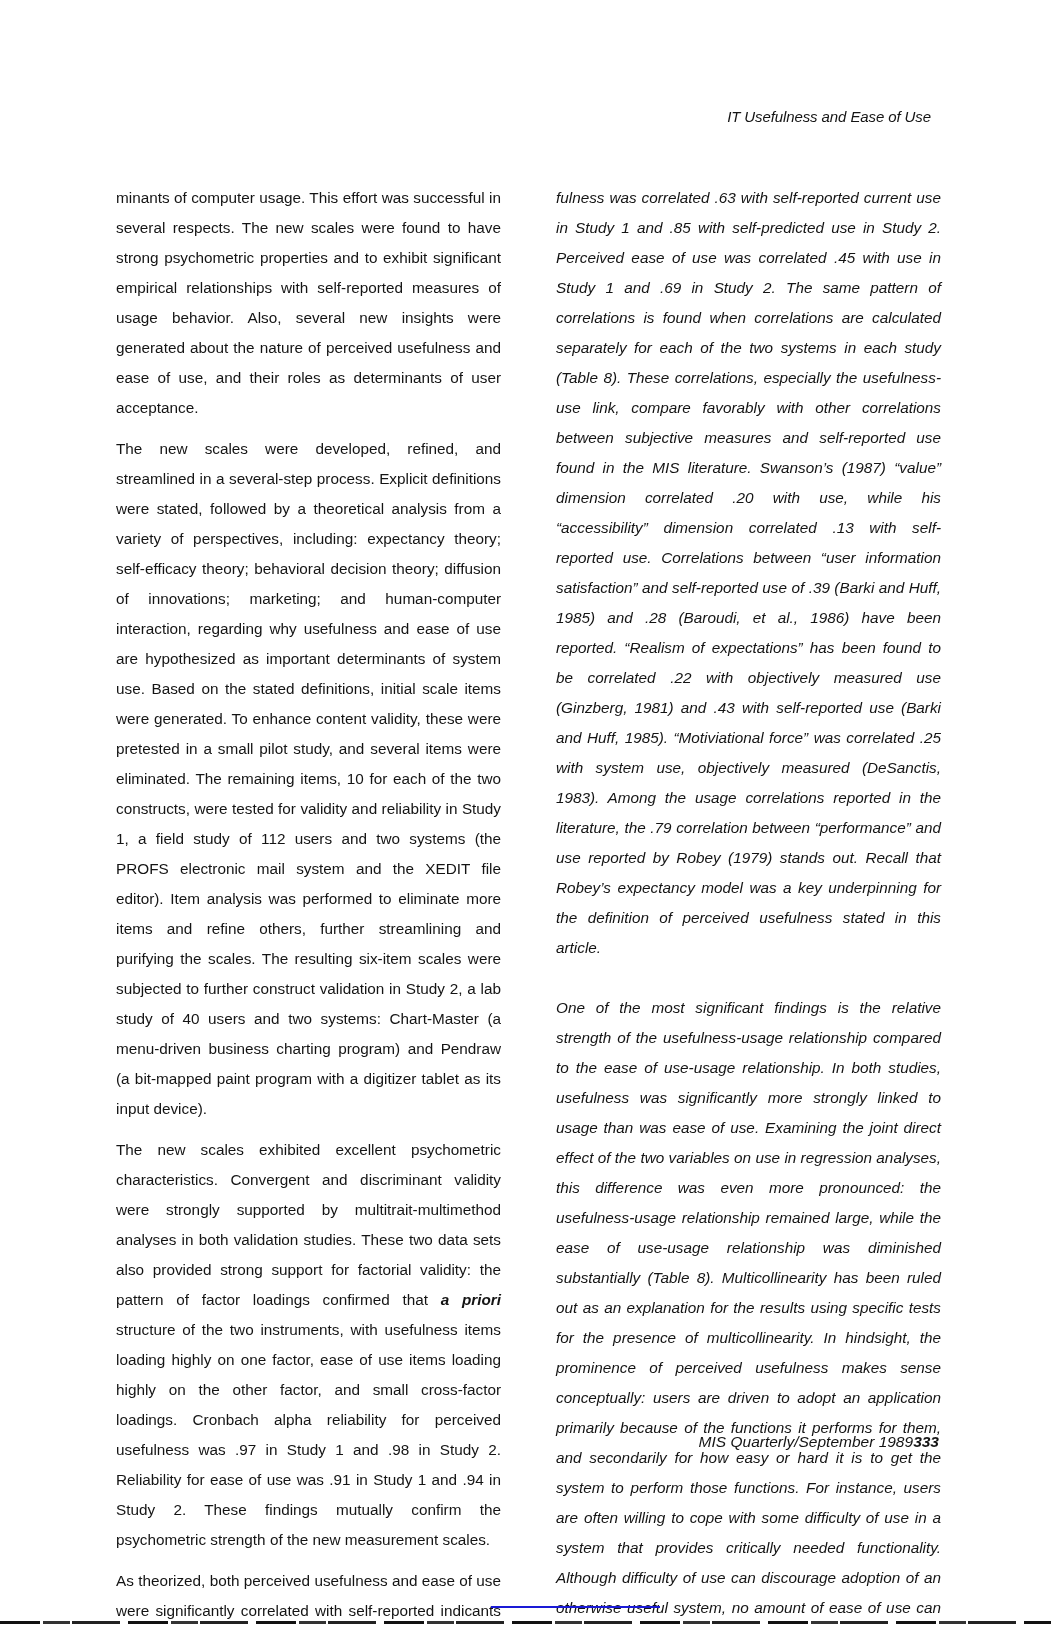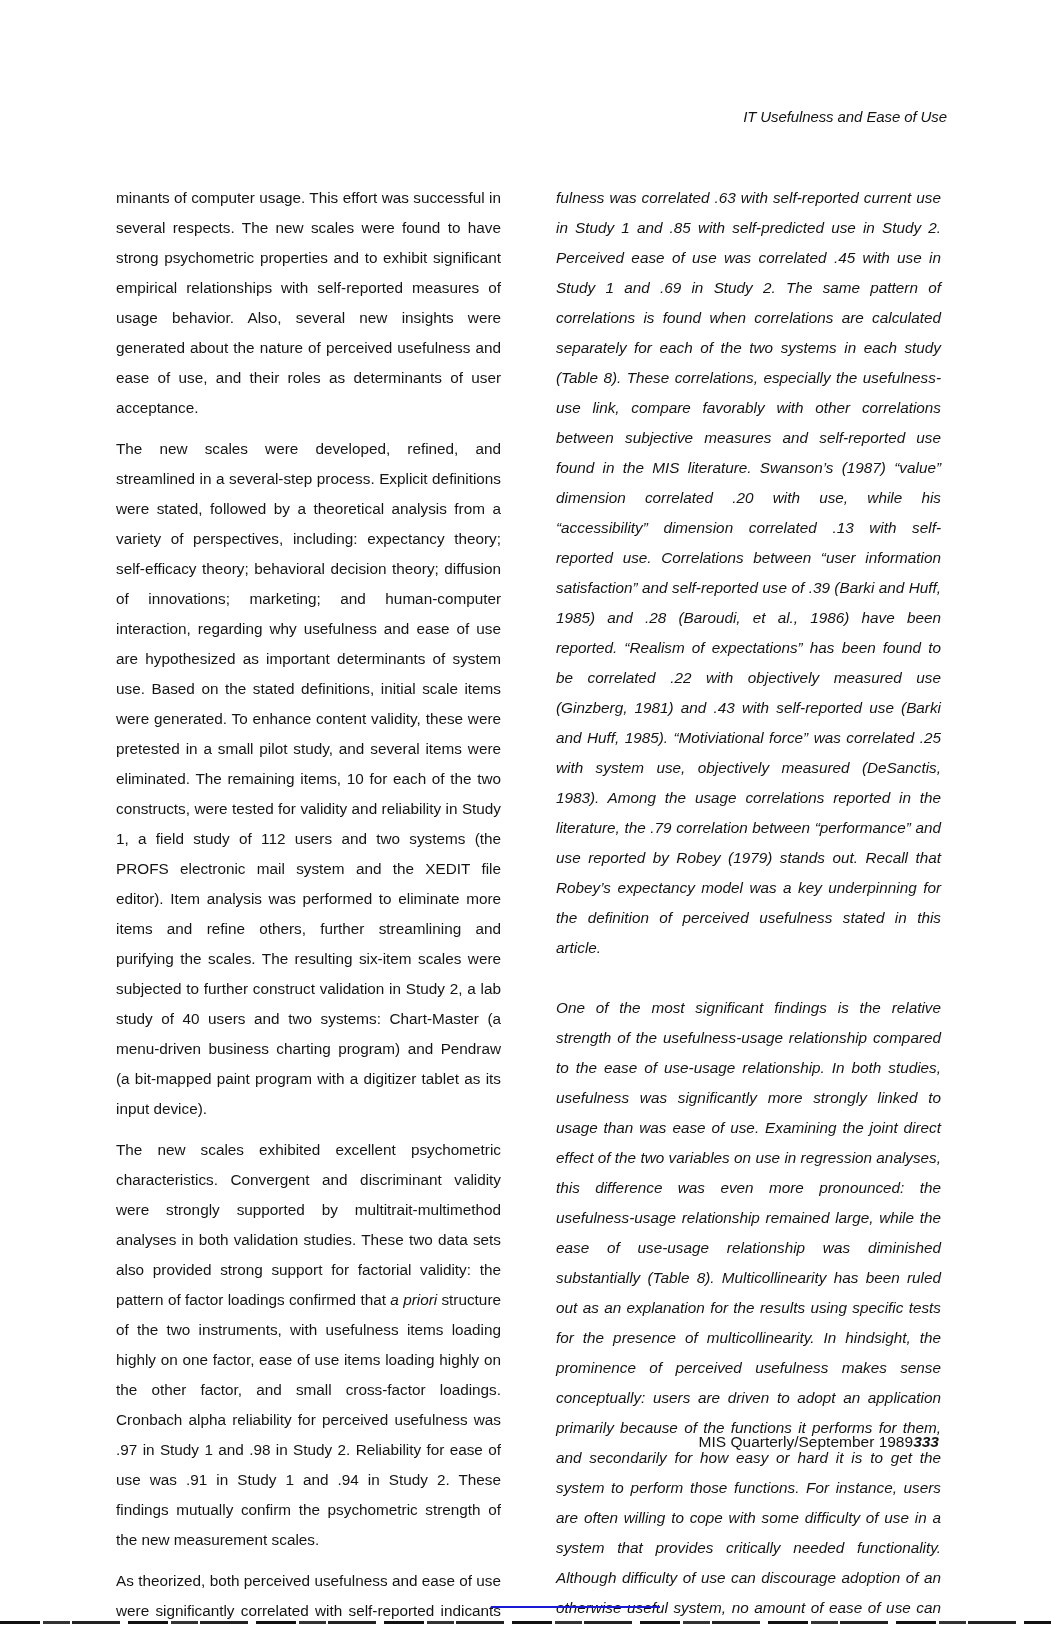--- a/index.html
+++ b/index.html
@@ -11,21 +11,21 @@
       width: 1051px;
       height: 1625px;
       position: relative;
       overflow: hidden;
       font-family: "Liberation Sans", sans-serif;
       color: #141414;
     }
     .running-head {
       position: absolute;
       top: 108px;
-      right: 104px;
+      right: 120px;
       font-size: 15px;
       font-style: italic;
       letter-spacing: -0.1px;
     }
     .column {
       position: absolute;
       top: 183px;
       width: 385px;
       font-size: 15.3px;
       line-height: 30px;
@@ -41,20 +41,21 @@
       margin-top: 30px;
     }
     .footer {
       position: absolute;
       top: 1433px;
       right: 112px;
       font-size: 15.5px;
       white-space: nowrap;
     }
     .footer .journal {
+      font-style: italic;
     }
     .footer .page-num {
       font-weight: bold;
       font-style: italic;
     }
     .link-bar {
       position: absolute;
       top: 1606px;
       left: 491px;
       width: 169px;
@@ -62,21 +63,21 @@
       background: #1a1ad6;
     }
     .bottom-strip {
       position: absolute;
       left: 0;
       top: 1621px;
       width: 1051px;
       height: 3px;
       background: repeating-linear-gradient(90deg, #111 0 40px, #fff 40px 43px, #333 43px 70px, #fff 70px 72px, #222 72px 120px, #fff 120px 128px);
     }
-    em.italic { font-style: italic; }
+    em.italic { font-style: italic; font-weight: bold; }
   </style>
 </head>
 <body>
 
 <div class="running-head">IT Usefulness and Ease of Use</div>
 
 <div class="column col-left">
   <p>minants of computer usage. This effort was successful in several respects. The new scales were found to have strong psychometric properties and to exhibit significant empirical relationships with self-reported measures of usage behavior. Also, several new insights were generated about the nature of perceived usefulness and ease of use, and their roles as determinants of user acceptance.</p>
   <p>The new scales were developed, refined, and streamlined in a several-step process. Explicit definitions were stated, followed by a theoretical analysis from a variety of perspectives, including: expectancy theory; self-efficacy theory; behavioral decision theory; diffusion of innovations; marketing; and human-computer interaction, regarding why usefulness and ease of use are hypothesized as important determinants of system use. Based on the stated definitions, initial scale items were generated. To enhance content validity, these were pretested in a small pilot study, and several items were eliminated. The remaining items, 10 for each of the two constructs, were tested for validity and reliability in Study 1, a field study of 112 users and two systems (the PROFS electronic mail system and the XEDIT file editor). Item analysis was performed to eliminate more items and refine others, further streamlining and purifying the scales. The resulting six-item scales were subjected to further construct validation in Study 2, a lab study of 40 users and two systems: Chart-Master (a menu-driven business charting program) and Pendraw (a bit-mapped paint program with a digitizer tablet as its input device).</p>
   <p><span>The new scales exhibited excellent psychometric characteristics. Convergent and discriminant validity were strongly supported by multitrait-multimethod analyses in both validation studies. These two data sets also provided strong support for factorial validity: the pattern of factor loadings confirmed that </span><em class="italic">a priori</em><span> structure of the two instruments, with usefulness items loading highly on one factor, ease of use items loading highly on the other factor, and small cross-factor loadings. Cronbach alpha reliability for perceived usefulness was .97 in Study 1 and .98 in Study 2. Reliability for ease of use was .91 in Study 1 and .94 in Study 2. These findings mutually confirm the psychometric strength of the new measurement scales.</span></p>

